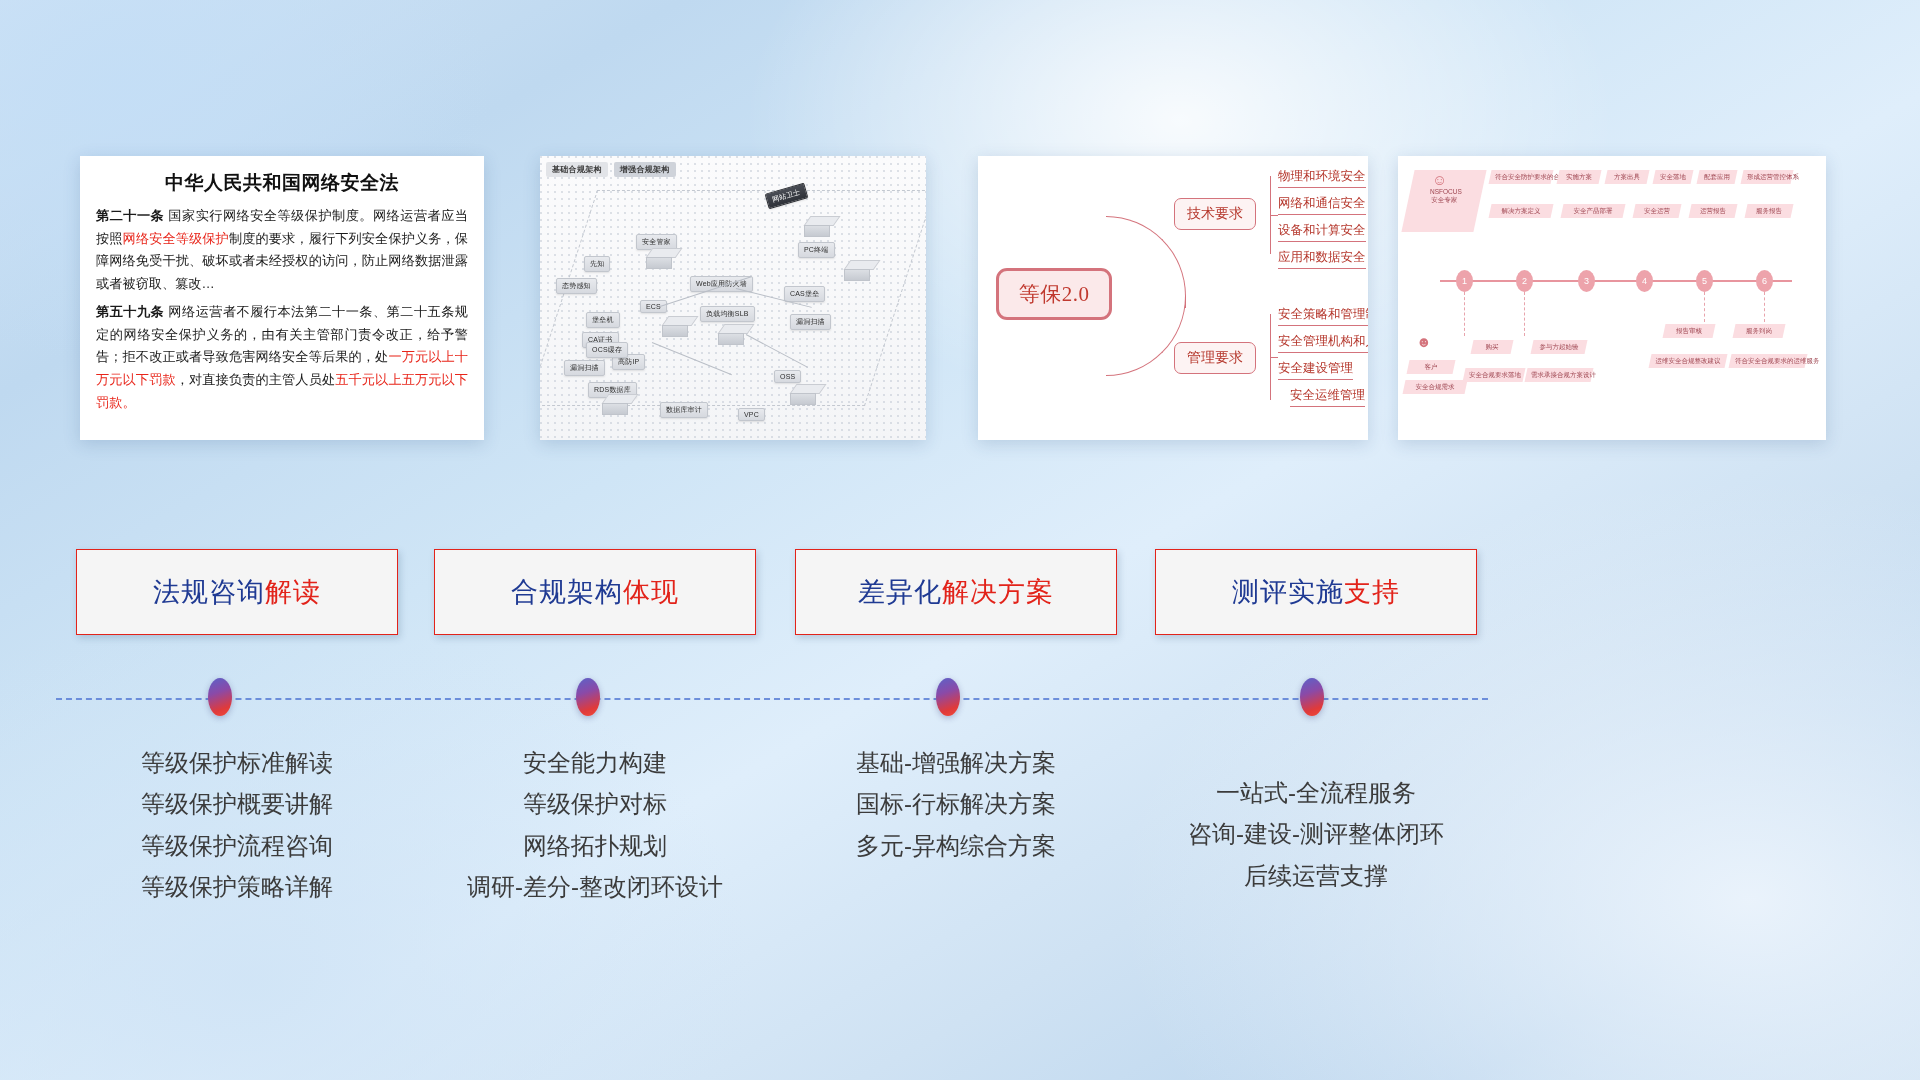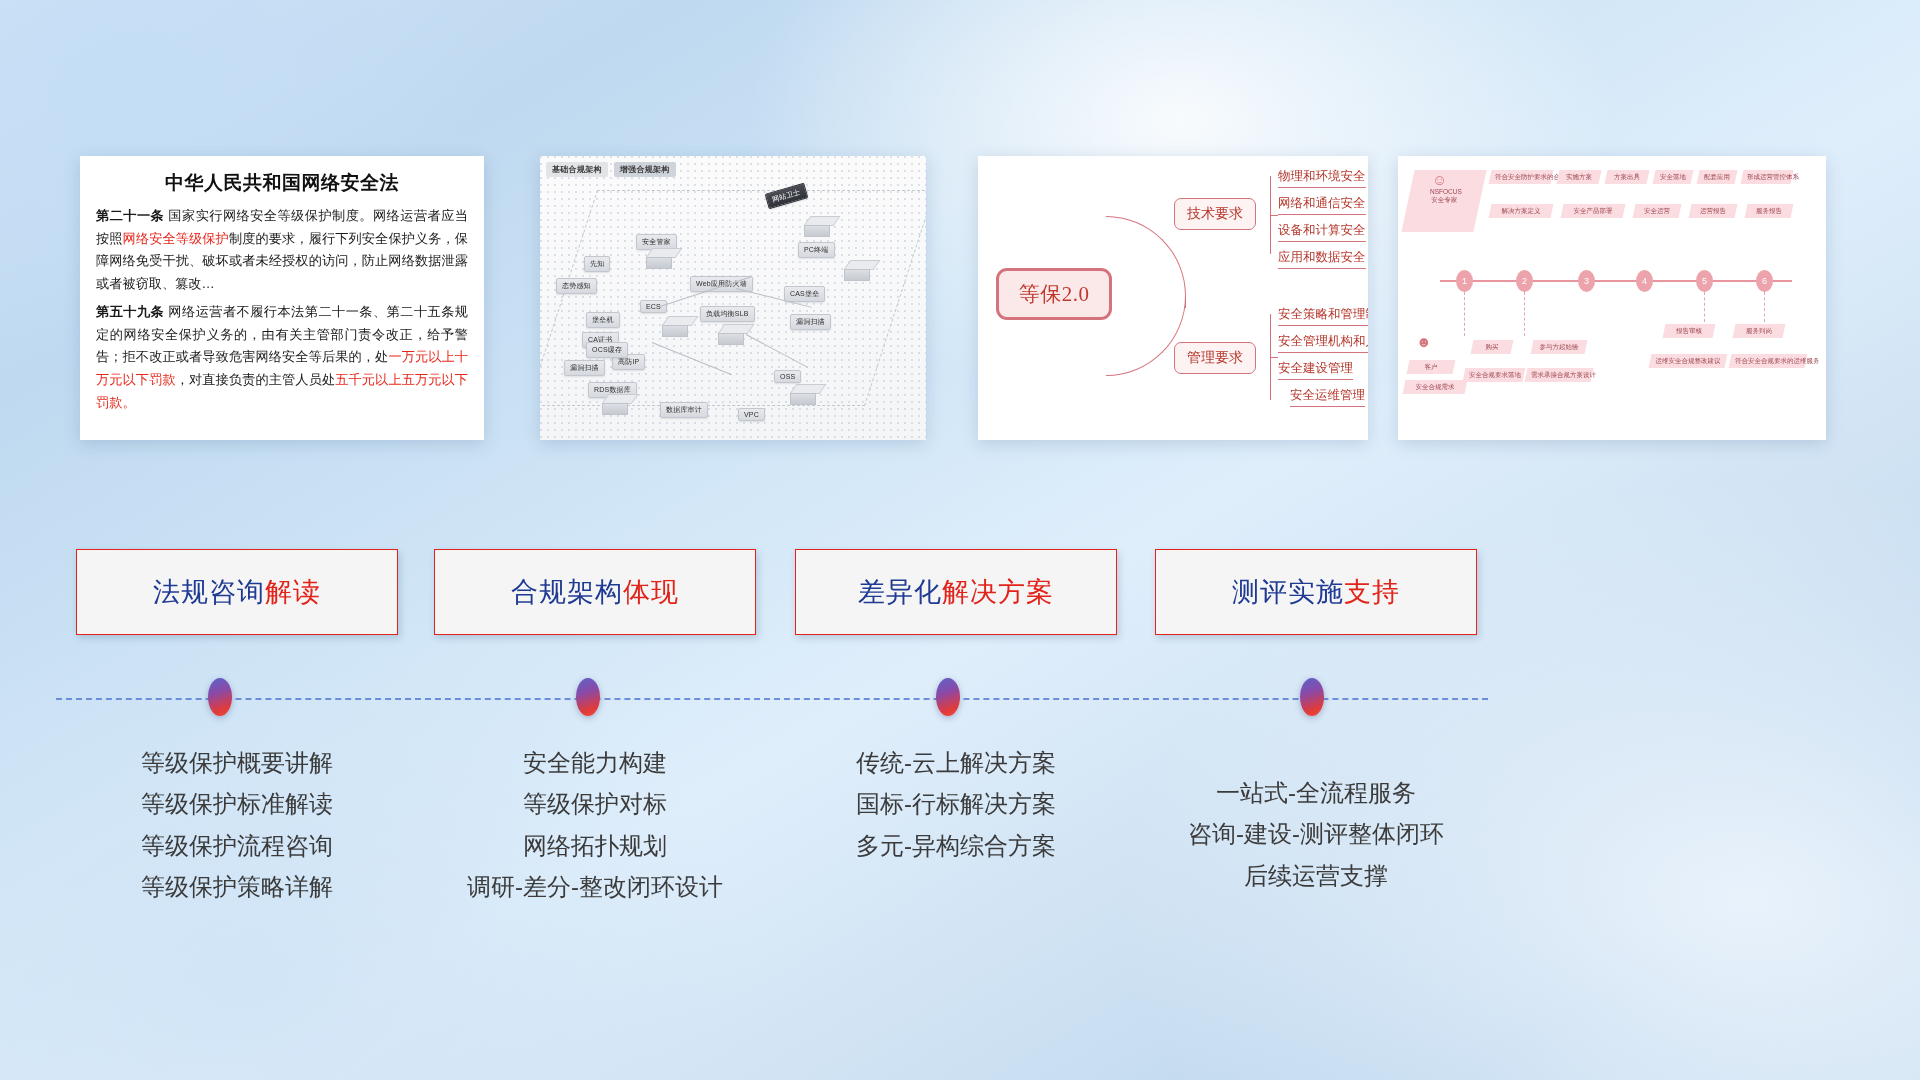--- a/index.html
+++ b/index.html
@@ -379,35 +379,35 @@
 
   <div class="rail"></div>
   <div class="dot d1"></div>
   <div class="dot d2"></div>
   <div class="dot d3"></div>
   <div class="dot d4"></div>
 
   <div class="lists">
 
     <div class="list-col l1">
+      <div class="item">等级保护标准解读</div>
       <div class="item">等级保护概要讲解</div>
-      <div class="item">等级保护标准解读</div>
       <div class="item">等级保护流程咨询</div>
       <div class="item">等级保护策略详解</div>
     </div>
 
     <div class="list-col l2">
       <div class="item">安全能力构建</div>
       <div class="item">等级保护对标</div>
       <div class="item">网络拓扑规划</div>
       <div class="item">调研-差分-整改闭环设计</div>
     </div>
 
     <div class="list-col l3">
-      <div class="item">传统-云上解决方案</div>
+      <div class="item">基础-增强解决方案</div>
       <div class="item">国标-行标解决方案</div>
       <div class="item">多元-异构综合方案</div>
     </div>
 
     <div class="list-col l4" style="top:30px;">
       <div class="item">一站式-全流程服务</div>
       <div class="item">咨询-建设-测评整体闭环</div>
       <div class="item">后续运营支撑</div>
     </div>
   </div>

